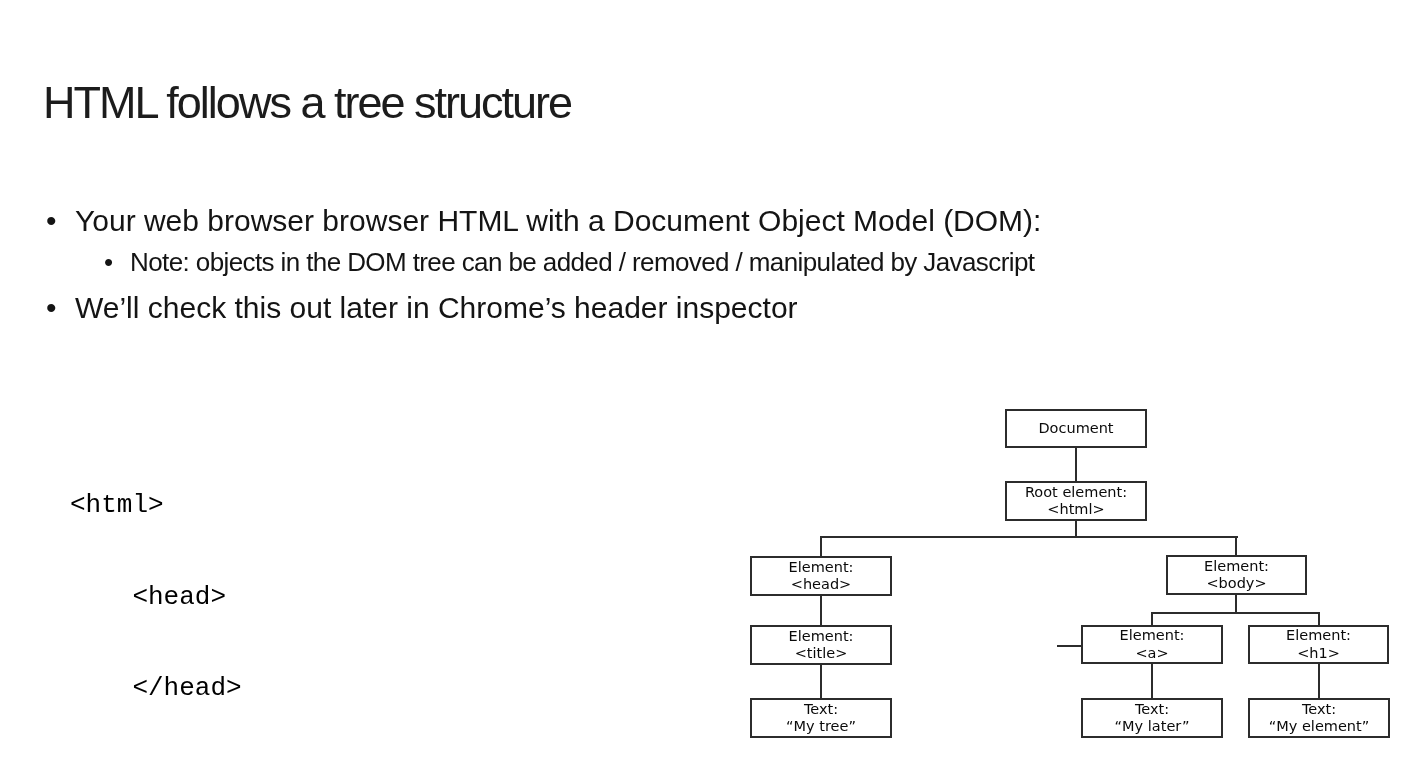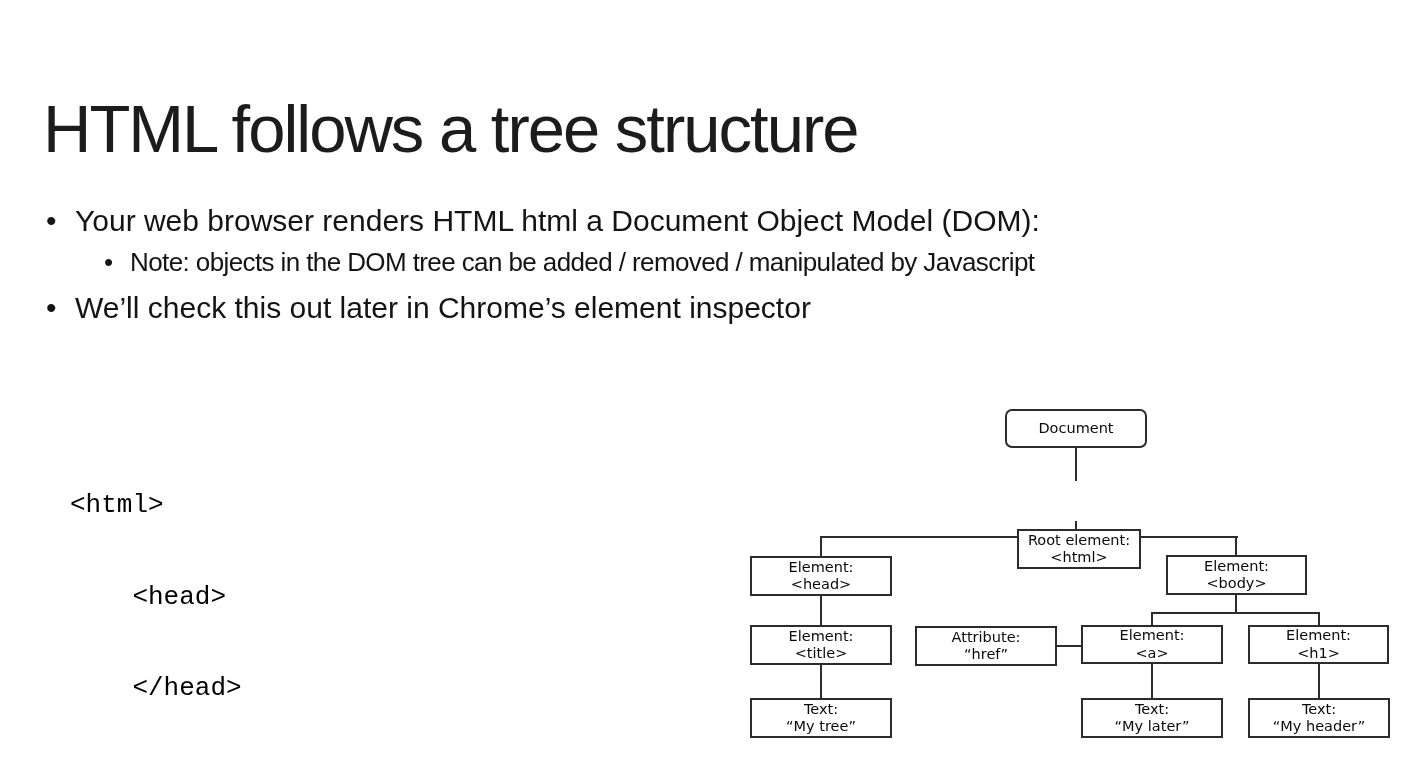--- a/index.html
+++ b/index.html
@@ -1,19 +1,19 @@
 <!DOCTYPE html>
 <html><head>
 <meta charset="utf-8">
 <style>
   html,body{margin:0;padding:0;background:#fff;}
   .slide{position:relative;width:1408px;height:773px;background:#ffffff;overflow:hidden;
          font-family:"Liberation Sans",sans-serif;color:#141414;}
 
-  .slide-title{position:absolute;left:43px;top:49px;font-size:67px;line-height:1.05;
+  .slide-title{position:absolute;left:43px;top:49px;font-size:45px;line-height:1.05;
                font-weight:300;letter-spacing:-2px;color:#1c1c1c;white-space:nowrap;text-align:center;}
 
   .bullet{position:absolute;display:flex;align-items:flex-start;white-space:nowrap;color:#141414;}
   .bullet .dot{flex:none;}
   .bullet-l1{left:46px;font-size:30px;line-height:36px;}
   .bullet-l1 .dot{width:29px;}
   .bullet-l2{left:104px;font-size:26px;line-height:32px;letter-spacing:-0.6px;}
   .bullet-l2 .dot{width:26px;}
 
   .code{position:absolute;left:70px;top:429px;font-family:"Liberation Mono","DejaVu Sans Mono",monospace;
@@ -29,31 +29,31 @@
 </style>
 </head>
 <body>
 
 <div class="slide">
 
   <h1 class="slide-title">HTML follows a tree structure</h1>
 
   <div class="bullet bullet-l1" style="top:203px;">
     <span class="dot">•</span>
-    <span>Your web browser renders HTML html a Document Object Model (DOM):</span>
+    <span>Your web browser browser HTML with a Document Object Model (DOM):</span>
   </div>
 
   <div class="bullet bullet-l2" style="top:246px;">
     <span class="dot">•</span>
     <span>Note: objects in the DOM tree can be added / removed / manipulated by Javascript</span>
   </div>
 
   <div class="bullet bullet-l1" style="top:290px;">
     <span class="dot">•</span>
-    <span>We’ll check this out later in Chrome’s element inspector</span>
+    <span>We’ll check this out later in Chrome’s header inspector</span>
   </div>
 
   <div class="code">
     <div class="code-line">&lt;html&gt;</div>
     <div class="code-line">    &lt;head&gt;</div>
     <div class="code-line">    &lt;/head&gt;</div>
     
     
     
     
@@ -70,48 +70,44 @@
     <div class="conn" style="left:80px;top:191px;width:2px;height:29px;"></div>
     <div class="conn" style="left:80px;top:260px;width:2px;height:33px;"></div>
     <div class="conn" style="left:495px;top:190px;width:2px;height:17px;"></div>
     <div class="conn" style="left:411px;top:207px;width:169px;height:2px;"></div>
     <div class="conn" style="left:411px;top:209px;width:2px;height:11px;"></div>
     <div class="conn" style="left:578px;top:209px;width:2px;height:11px;"></div>
     <div class="conn" style="left:317px;top:240px;width:24px;height:2px;"></div>
     <div class="conn" style="left:411px;top:259px;width:2px;height:34px;"></div>
     <div class="conn" style="left:578px;top:259px;width:2px;height:34px;"></div>
 
-    <div class="node" style="left:265px;top:4px;width:142px;height:39px;border-radius:7px;">
+    <div class="node" style="left:265px;top:4px;width:142px;height:39px;">
       <span>Document</span>
     </div>
 
-    <div class="node" style="left:277px;top:76px;width:124px;height:40px;margin-top:48px;">
+    <div class="node" style="left:265px;top:76px;width:142px;height:40px;">
       <span>Root element:</span>
       <span>&lt;html&gt;</span>
     </div>
 
     <div class="node" style="left:10px;top:151px;width:142px;height:40px;">
       <span>Element:</span>
       <span>&lt;head&gt;</span>
     </div>
 
     <div class="node" style="left:426px;top:150px;width:141px;height:40px;">
       <span>Element:</span>
       <span>&lt;body&gt;</span>
     </div>
 
     <div class="node" style="left:10px;top:220px;width:142px;height:40px;">
       <span>Element:</span>
       <span>&lt;title&gt;</span>
     </div>
 
-    <div class="node" style="left:175px;top:221px;width:142px;height:40px;">
-      <span>Attribute:</span>
-      <span>“href”</span>
-    </div>
 
     <div class="node" style="left:341px;top:220px;width:142px;height:39px;">
       <span>Element:</span>
       <span>&lt;a&gt;</span>
     </div>
 
     <div class="node" style="left:508px;top:220px;width:141px;height:39px;">
       <span>Element:</span>
       <span>&lt;h1&gt;</span>
     </div>
@@ -121,17 +117,17 @@
       <span>“My tree”</span>
     </div>
 
     <div class="node" style="left:341px;top:293px;width:142px;height:40px;">
       <span>Text:</span>
       <span>“My later”</span>
     </div>
 
     <div class="node" style="left:508px;top:293px;width:142px;height:40px;">
       <span>Text:</span>
-      <span>“My header”</span>
+      <span>“My element”</span>
     </div>
 
   </div>
 </div>
 
 </body></html>

